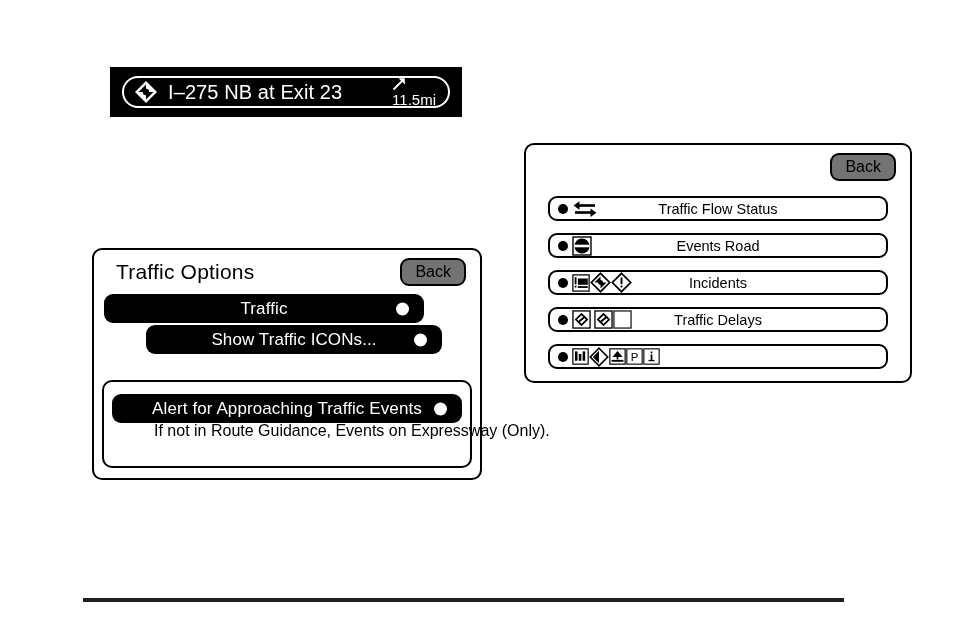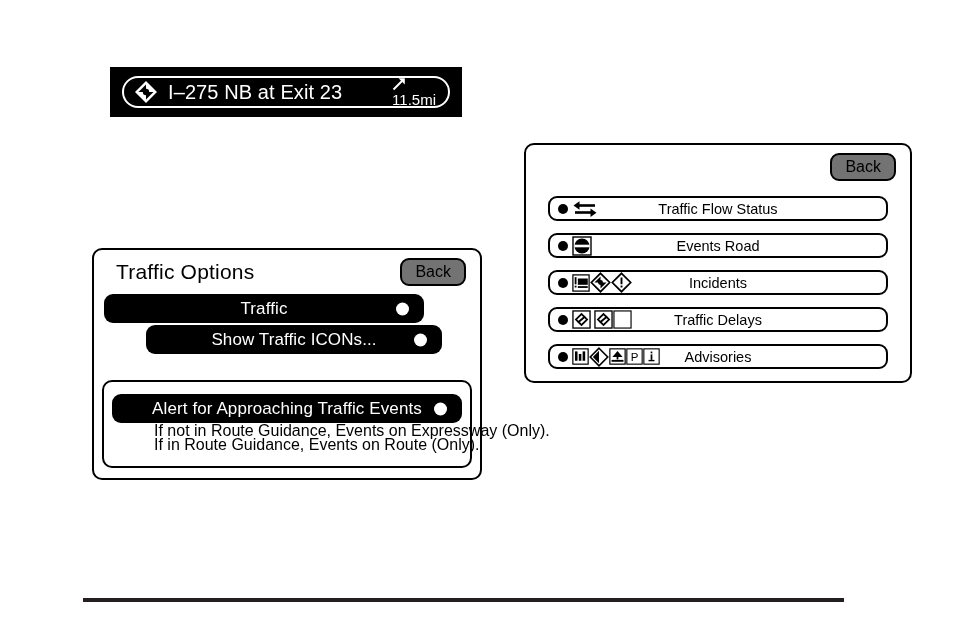--- a/index.html
+++ b/index.html
@@ -283,21 +283,20 @@
   <span class="opt-bar-dot"></span>
 </div>
 
 <div id="alert-group">
   <div class="opt-bar" id="opt-alert">
     <span class="opt-bar-label">Alert for Approaching Traffic Events</span>
     <span class="opt-bar-dot"></span>
   </div>
   <div id="alert-notes">
     <div>If not in Route Guidance, Events on Expressway (Only).</div>
-    <div>If in Route Guidance, Events on Route (Only).</div>
   </div>
 </div>
 
 <div class="nav-panel" id="show-icons-panel">
   <div class="panel-header">
     <span class="back-button">Back</span>
   </div>
 </div>
 
 <div id="icon-rows">
@@ -424,18 +423,17 @@
       </span>
       <span>
         <svg viewBox="0 0 20 20" width="17" height="17" aria-hidden="true">
           <rect x="1" y="1" width="18" height="18" fill="#ffffff" stroke="#000000" stroke-width="1.3"></rect>
           <rect x="9" y="7.5" width="2" height="6.5" fill="#000000"></rect>
           <rect x="9" y="4.2" width="2" height="2" fill="#000000"></rect>
           <rect x="6.5" y="14" width="7" height="1.6" fill="#000000"></rect>
         </svg>
       </span>
     </span>
-    <span class="row-label">Advisories</span>
   </div>
 
 </div>
 
 <div id="bottom-rule"></div>
 
 </body></html>

